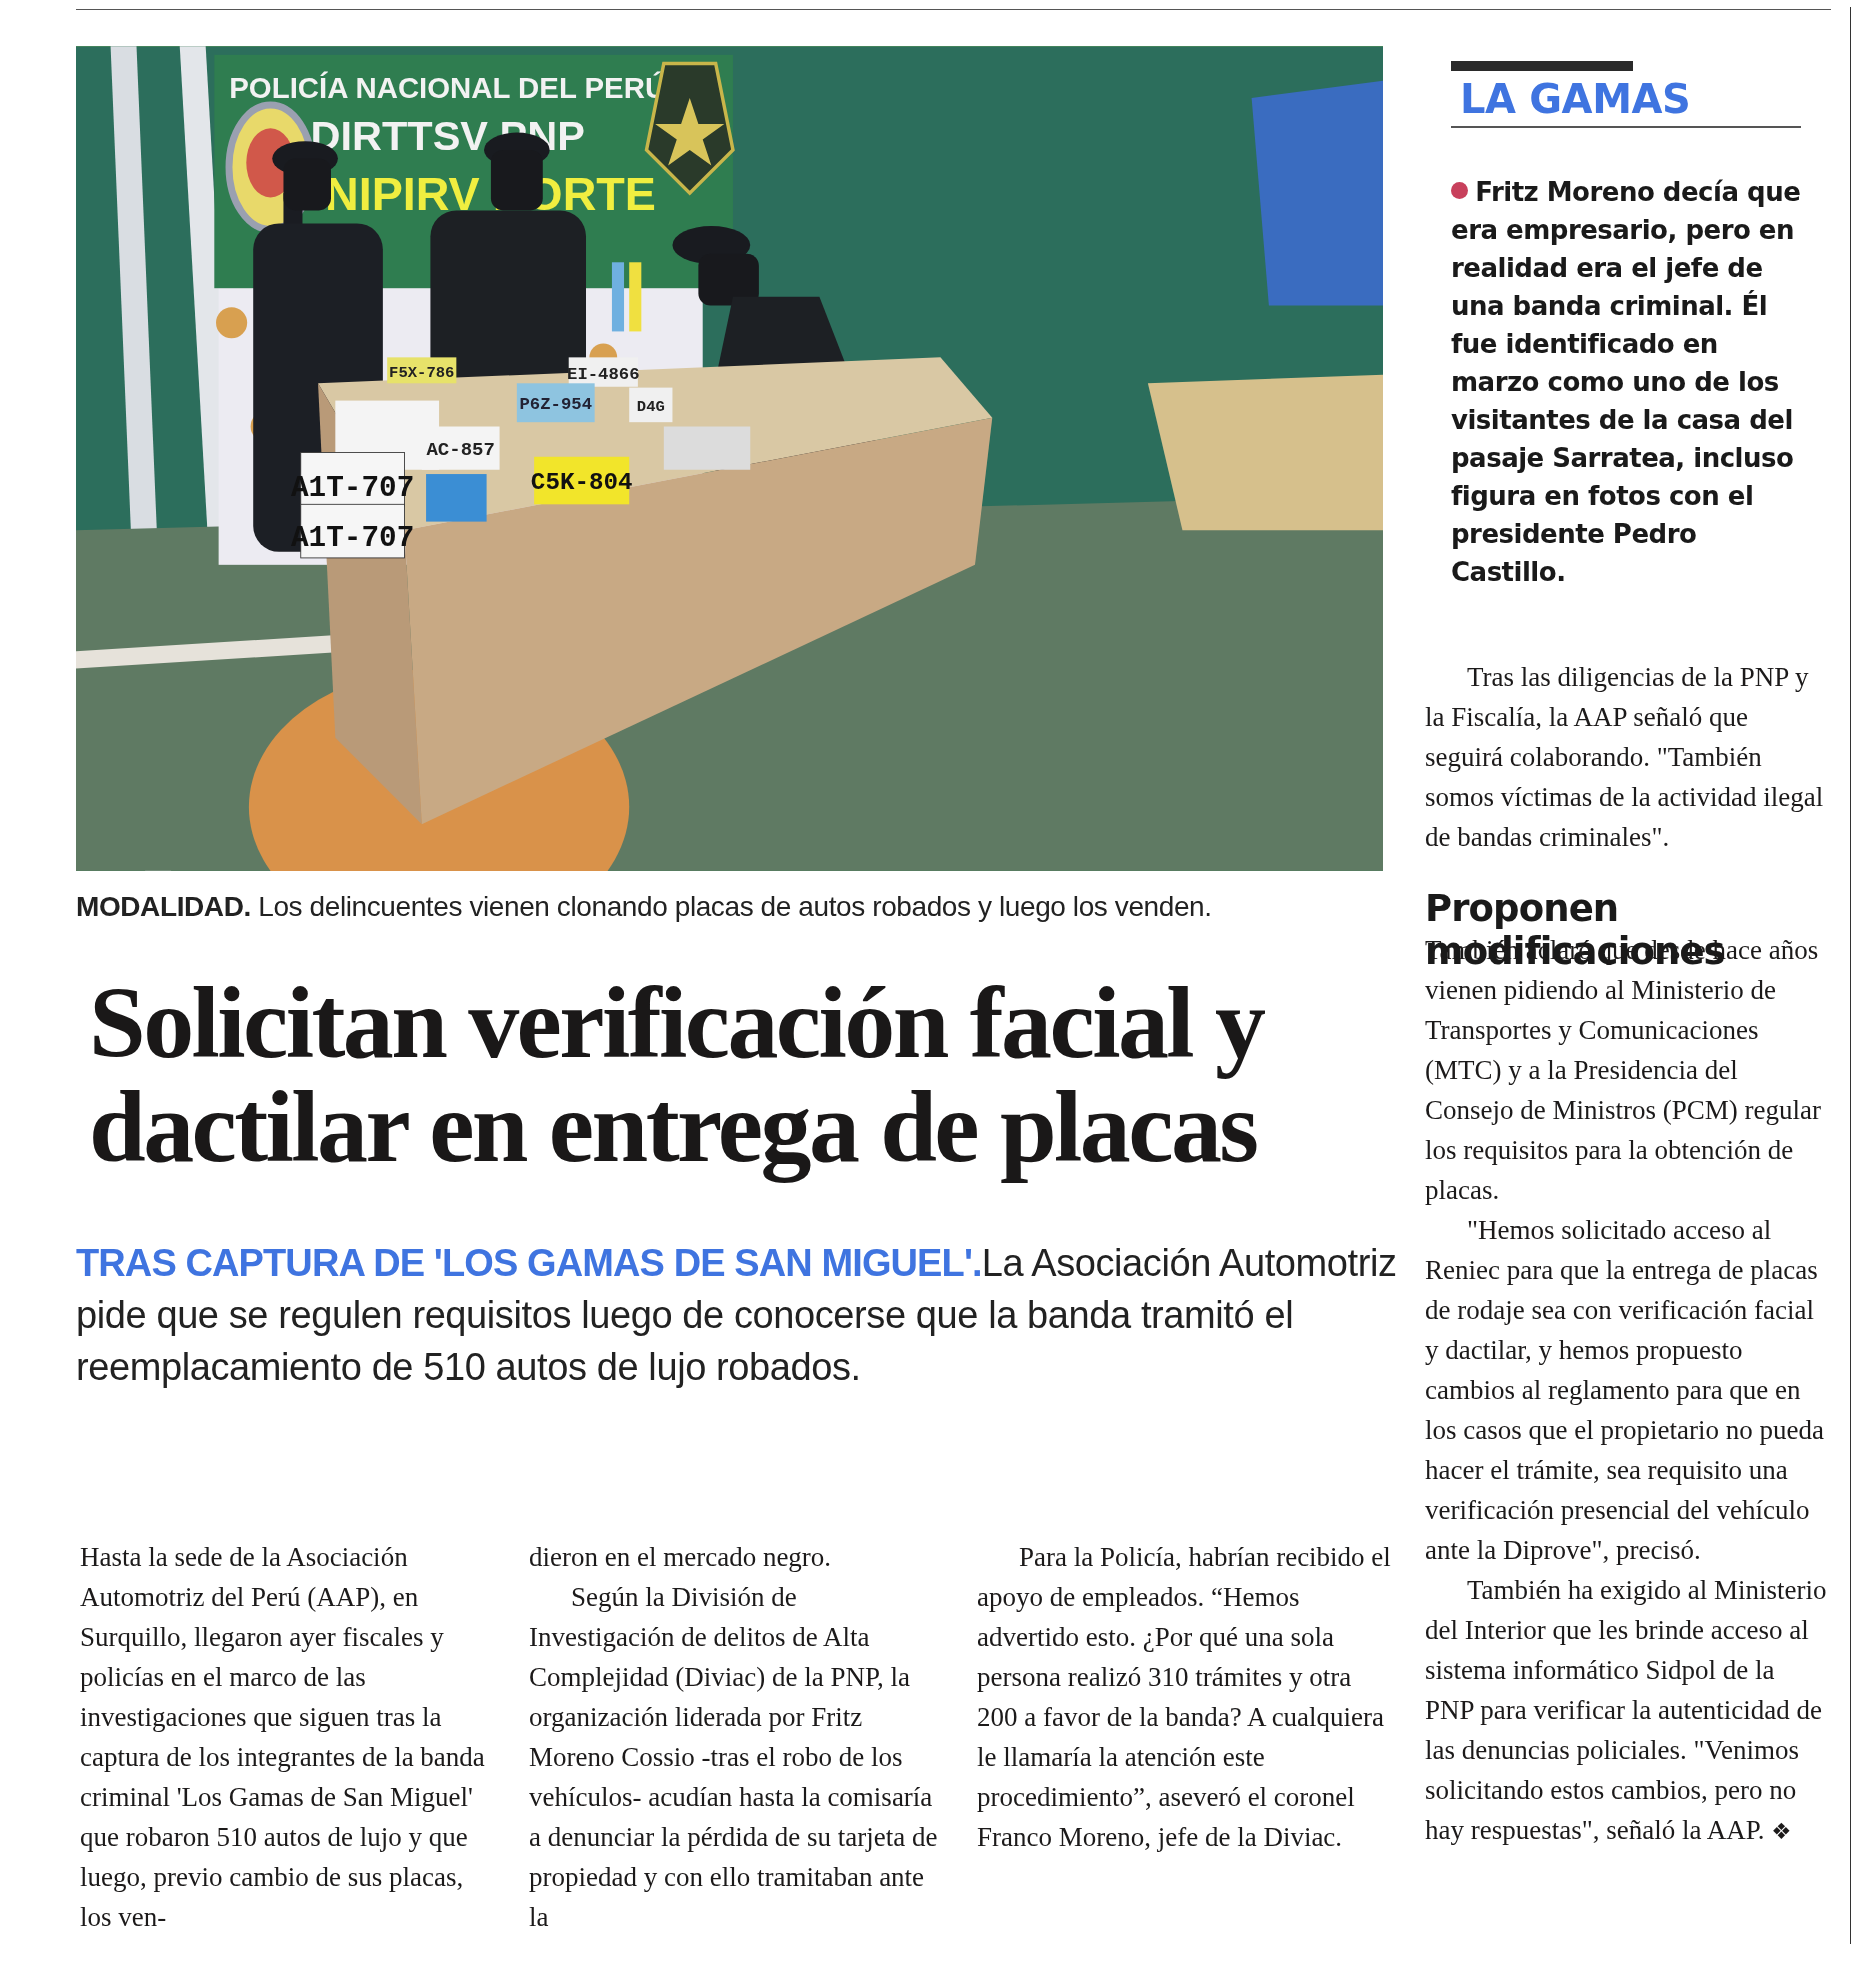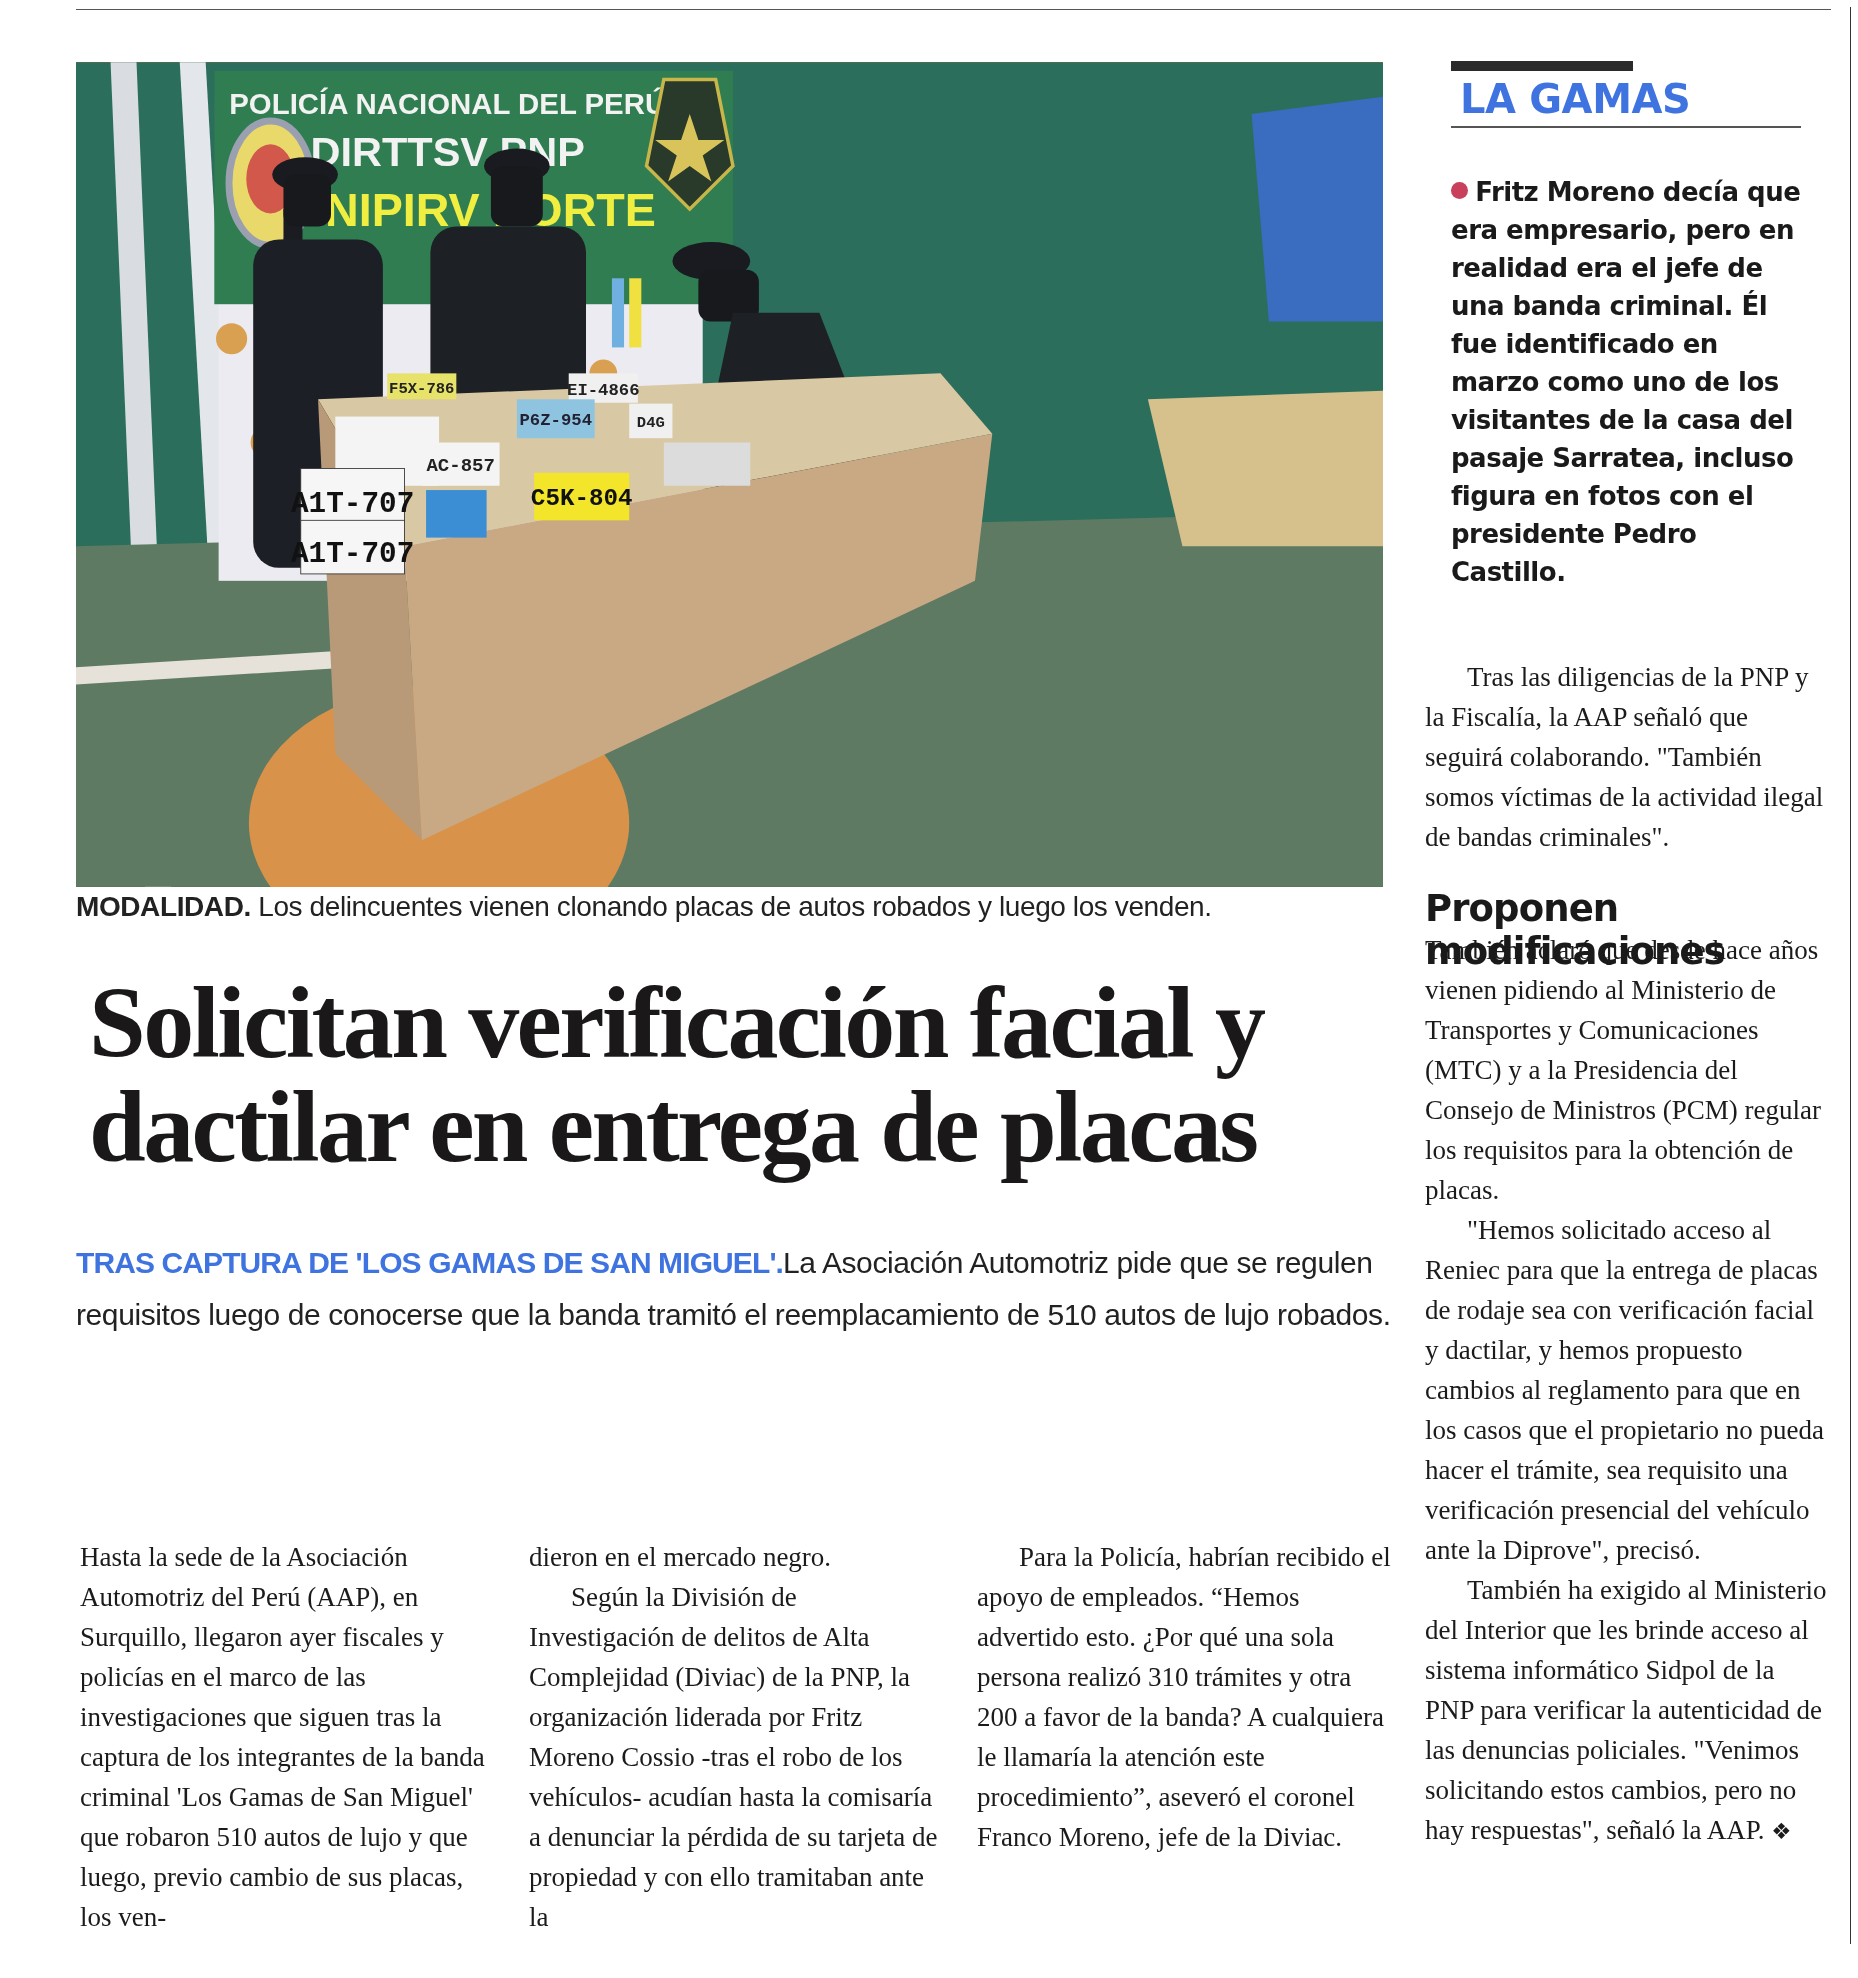--- a/index.html
+++ b/index.html
@@ -5,41 +5,41 @@
     html, body { margin: 0; padding: 0; }
     body {
       width: 1858px; height: 1978px; background: #ffffff; position: relative; overflow: hidden;
       font-family: "DejaVu Serif", serif; color: #1c1a1a;
     }
     .top-rule { position: absolute; left: 76px; top: 8.6px; width: 1755px; height: 1.7px; background: #555; }
     .col-rule { position: absolute; left: 1850px; top: 7px; width: 0.9px; height: 1937px; background: #333; }
 
     
     .photo {
-      position: absolute; left: 76px; top: 62px; width: 1307px; height: 825px; overflow: hidden;
-      background: #f97316;
+      position: absolute; left: 76px; top: 46px; width: 1307px; height: 825px; overflow: hidden;
+      background: #bef264;
     }
     .photo svg { display: block; }
 
     .caption {
       position: absolute; left: 76px; top: 891px; width: 1323px;
       font-family: "Liberation Sans", sans-serif; font-size: 28px; color: #222; letter-spacing: -0.4px;
       white-space: nowrap;
     }
     .caption .lead { font-weight: bold; }
 
     .headline {
       position: absolute; left: 76px; top: 958px; width: 1349px;
       font-family: "Liberation Serif", serif; font-weight: bold; font-size: 102px; line-height: 104px;
       color: #1a1818; letter-spacing: -2.6px;
     }
 
     .deck {
       position: absolute; left: 76px; top: 1237px; width: 1349px;
-      font-family: "Liberation Sans", sans-serif; font-size: 30px; line-height: 52px; color: #222;
+      font-family: "Liberation Sans", sans-serif; font-size: 38px; line-height: 52px; color: #222;
       letter-spacing: -0.4px;
     }
     .deck .kicker { color: #3f74e0; font-weight: bold; letter-spacing: -0.9px; }
 
     .body-col {
       position: absolute; top: 1537px; width: 415px;
       font-family: "Liberation Serif", serif; font-size: 27px; line-height: 40px; color: #1c1a1a;
     }
     .body-col p { margin: 0; }
     .body-col .indent { text-indent: 42px; }

